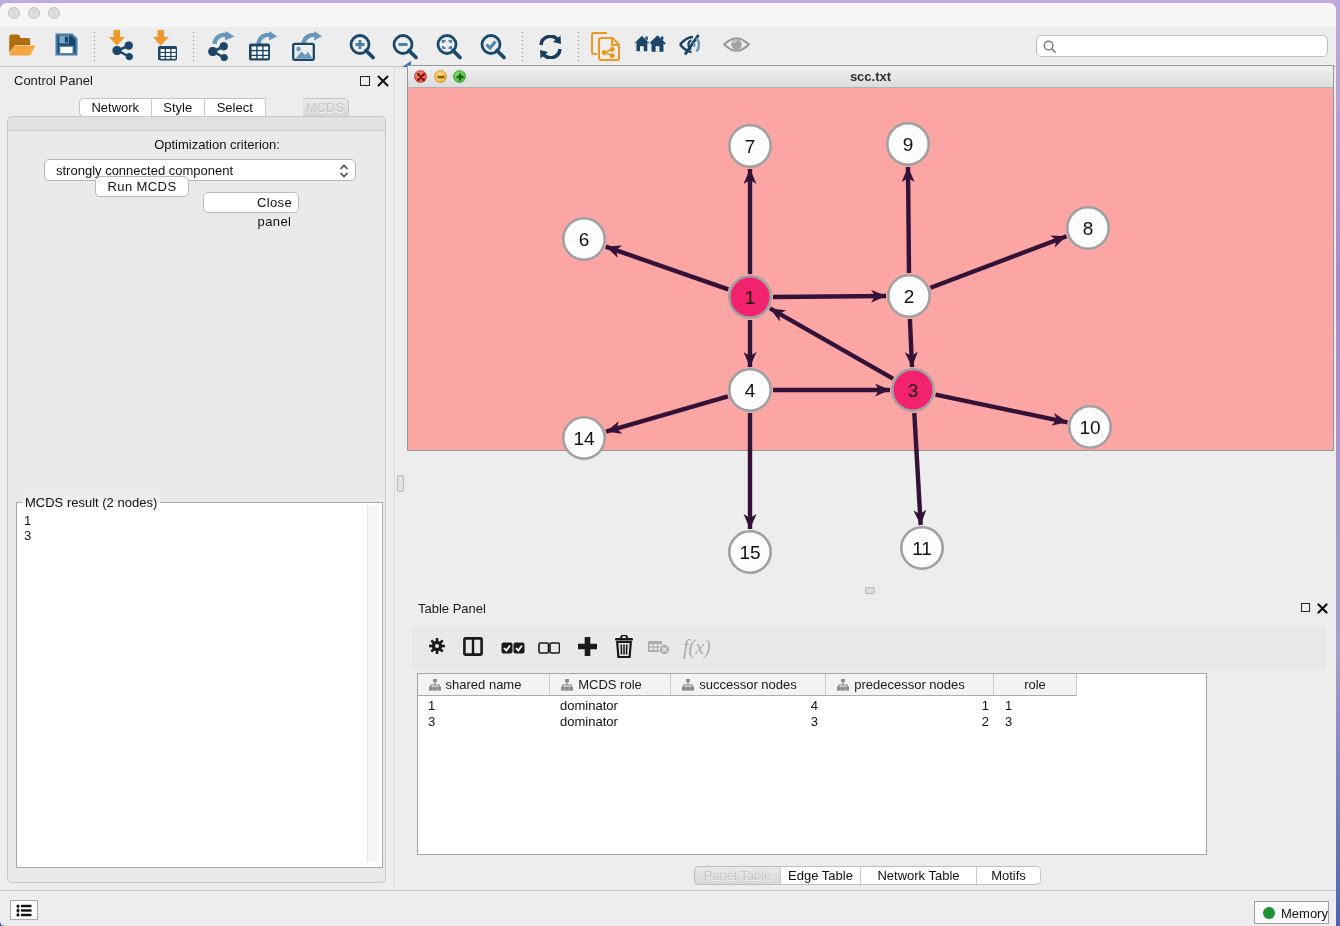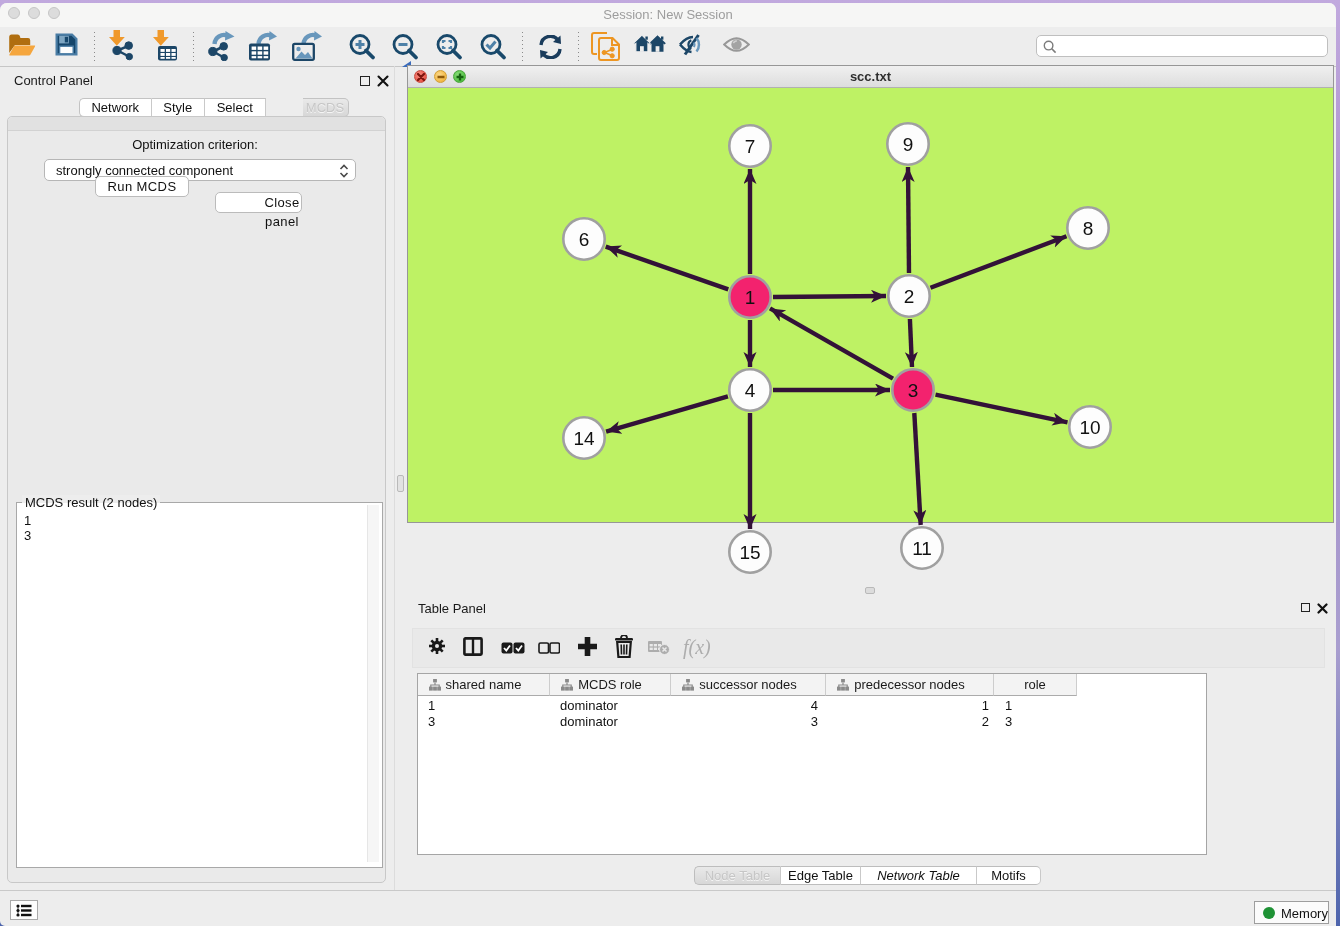--- a/index.html
+++ b/index.html
@@ -38,22 +38,22 @@
            background:#E1E1E1;border-bottom:1px solid #D2D2D2;border-radius:5px 5px 0 0;}
   .btn{position:absolute;box-sizing:border-box;background:#fff;border:1px solid #BBBBBB;
        border-radius:5px;font-size:13px;color:#111;text-align:center;letter-spacing:0.4px;}
   #combo{position:absolute;left:44px;top:93px;width:312px;height:22px;box-sizing:border-box;
          background:#fff;border:1px solid #B6B6B6;border-radius:5px;}
   #fieldset{position:absolute;left:16px;top:436px;width:367px;height:366px;box-sizing:border-box;
             border:1px solid #A8A8A8;background:#fff;}
   #legend{position:absolute;left:5px;top:-8px;font-size:13px;color:#111;padding:0 3px;
           background:linear-gradient(#EDEDED 56%,#FFFFFF 56%);}
   
-  #sccwin{position:absolute;left:407px;top:62px;width:927px;height:458px;box-sizing:border-box;
-          border:1px solid #979797;background:#bef264;}
+  #sccwin{position:absolute;left:407px;top:62px;width:927px;height:386px;box-sizing:border-box;
+          border:1px solid #979797;background:#fca5a5;}
   #scctitle{position:absolute;left:0;top:0;width:100%;height:21px;
             background:linear-gradient(#F0F0F0,#DDDDDD);border-bottom:1px solid #B1B1B1;}
   .mtl{position:absolute;top:4px;width:13px;height:13px;border-radius:50%;box-sizing:border-box;}
   #sccname{position:absolute;top:3px;left:0;width:100%;text-align:center;font-size:13px;
            color:#2F2F2F;font-weight:700;}
   
   #tpanel{position:absolute;left:395px;top:588px;width:941px;height:299px;}
   #ttoolbar{position:absolute;left:17px;top:37px;width:913px;height:40px;background:#E9E9E9;
             border:1px solid #E2E2E2;box-sizing:border-box;}
   #ttable{position:absolute;left:22px;top:82px;width:790px;height:182px;background:#fff;
@@ -84,21 +84,20 @@
    <rect x="4.1" y="7.6" width="3.8" height="4" fill="#8A8A8A"></rect>
    <rect x="8.2" y="7.6" width="3.8" height="4" fill="#8A8A8A"></rect>
  </g>
       </defs>
     </svg>
  <div id="win">
   <div id="titlebar">
     <div class="tl" style="left:8px;"></div>
     <div class="tl" style="left:28px;"></div>
     <div class="tl" style="left:48px;"></div>
-    <div id="wtitle">Session: New Session</div>
   </div>
   <div id="toolbar">
 
     <svg class="abs" style="left:8px;top:6.5px;" width="28" height="22" viewBox="0 0 28 22">
       <path fill="#B06E10" d="M1.2 16.5 V3.2 Q1.2 0.6 3.6 0.6 H9.6 Q11.6 0.6 12 2.6 L12.4 4 H20 Q22.2 4 22.2 6.2 V11 H7 L1.2 19 z"></path>
       <path fill="#F5A63E" d="M1.8 21.4 Q0.9 21.4 1.4 20.4 L6 12.2 Q6.4 11.4 7.4 11.4 H26.6 Q27.6 11.4 27 12.4 L22.5 20.4 Q22 21.4 21 21.4 z"></path>
     </svg>
 
     <svg class="abs" style="left:55px;top:5.5px;" width="23" height="23" viewBox="0 0 23 23">
       <path fill="#16466B" stroke="#4A7DA5" stroke-width="2.2" d="M1.6 1.6 H17 L21.4 6 V21.4 H1.6 z"></path>
@@ -268,30 +267,30 @@
     </svg>
     <div class="tabrow" style="left:79px;top:32px;">
       <div class="tab first" style="width:72.5px;">Network</div>
       <div class="tab" style="width:53.5px;">Style</div>
       <div class="tab" style="width:60.5px;">Select</div>
       <div class="tab last sel" style="width:46px;margin-left:37px;">MCDS</div>
     </div>
     <div id="tabpane">
           <div class="topstrip"></div>
         </div>
-    <div class="abs" style="left:0;top:71px;width:390px;text-align:center;font-size:13px;color:#111;">Optimization criterion:</div>
+    <div class="abs" style="left:22px;top:71px;width:390px;text-align:center;font-size:13px;color:#111;">Optimization criterion:</div>
     <div id="combo">
       <div class="abs" style="left:11px;top:3px;font-size:13px;color:#111;">strongly connected component</div>
       <svg class="abs" style="left:293px;top:4px;" width="12" height="14" viewBox="0 0 12 14">
         <path d="M2.5 5 L6 1.5 L9.5 5" fill="none" stroke="#4A4A4A" stroke-width="1.6"></path>
         <path d="M2.5 9 L6 12.5 L9.5 9" fill="none" stroke="#4A4A4A" stroke-width="1.6"></path>
       </svg>
     </div>
     <div class="btn" style="left:95px;top:110px;width:94px;height:21px;line-height:19px;">Run MCDS</div>
-    <div class="btn" style="left:215px;top:126px;width:87px;height:21px;line-height:19px;padding-left:47px;">Close panel</div>
+    <div class="btn" style="left:203px;top:126px;width:96px;height:21px;line-height:19px;padding-left:47px;">Close panel</div>
     <div id="fieldset">
       <div id="legend">MCDS result (2 nodes)</div>
       <div class="abs" style="left:7px;top:11px;font-size:13px;color:#111;line-height:14.5px;">1<br>3</div>
       <div class="abs" style="right:3px;top:2px;width:11px;height:357px;background:#F6F6F6;border-left:1px solid #E6E6E6;"></div>
     </div>
   </div>
 
   <div class="abs" style="left:397px;top:472px;width:7px;height:17px;background:#E2E2E2;border:1px solid #B9B9B9;border-radius:2px;box-sizing:border-box;"></div>
   <div class="abs" style="left:865px;top:584px;width:10px;height:7px;background:#DCDCDC;border:1px solid #B9B9B9;border-radius:2px;box-sizing:border-box;"></div>
   <svg class="abs" style="left:402px;top:58px;" width="9" height="6" viewBox="0 0 9 6">
@@ -466,23 +465,23 @@
       <div class="td" style="left:253px;width:147px;top:23.5px;text-align:right;">4</div>
       <div class="td" style="left:408px;width:163px;top:23.5px;text-align:right;">1</div>
       <div class="td" style="left:587px;top:23.5px;">1</div>
       <div class="td" style="left:10px;top:39.5px;">3</div>
       <div class="td" style="left:142px;top:39.5px;">dominator</div>
       <div class="td" style="left:253px;width:147px;top:39.5px;text-align:right;">3</div>
       <div class="td" style="left:408px;width:163px;top:39.5px;text-align:right;">2</div>
       <div class="td" style="left:587px;top:39.5px;">3</div>
     </div>
     <div class="abs" style="left:299px;top:275px;display:flex;">
-      <div class="btab" style="width:87px;border-left:1px solid #BDBDBD;border-radius:5px 0 0 5px;background:linear-gradient(#E9E9E9,#D7D7D7);color:#C6C6C6;text-shadow:0 1px 0 #F5F5F5;">Node Table</div>
+      <div class="btab" style="width:87px;border-left:1px solid #BDBDBD;border-radius:5px 0 0 5px;background:linear-gradient(#E9E9E9,#D7D7D7);color:#C6C6C6;text-shadow:0 1px 0 #F5F5F5;">Panel Table</div>
       <div class="btab" style="width:80px;text-align:right;">Edge Table</div>
-      <div class="btab" style="width:116px;font-style:italic;">Network Table</div>
+      <div class="btab" style="width:116px;">Network Table</div>
       <div class="btab" style="width:64px;border-radius:0 5px 5px 0;">Motifs</div>
     </div>
   </div>
   <div id="statusbar">
     <div id="listbtn">
       <svg class="abs" style="left:5px;top:3px;" width="16" height="13" viewBox="0 0 16 13">
         <g fill="#111">
           <circle cx="2" cy="2" r="1.6"></circle>
               <circle cx="2" cy="6.5" r="1.6"></circle>
               <circle cx="2" cy="11" r="1.6"></circle>

